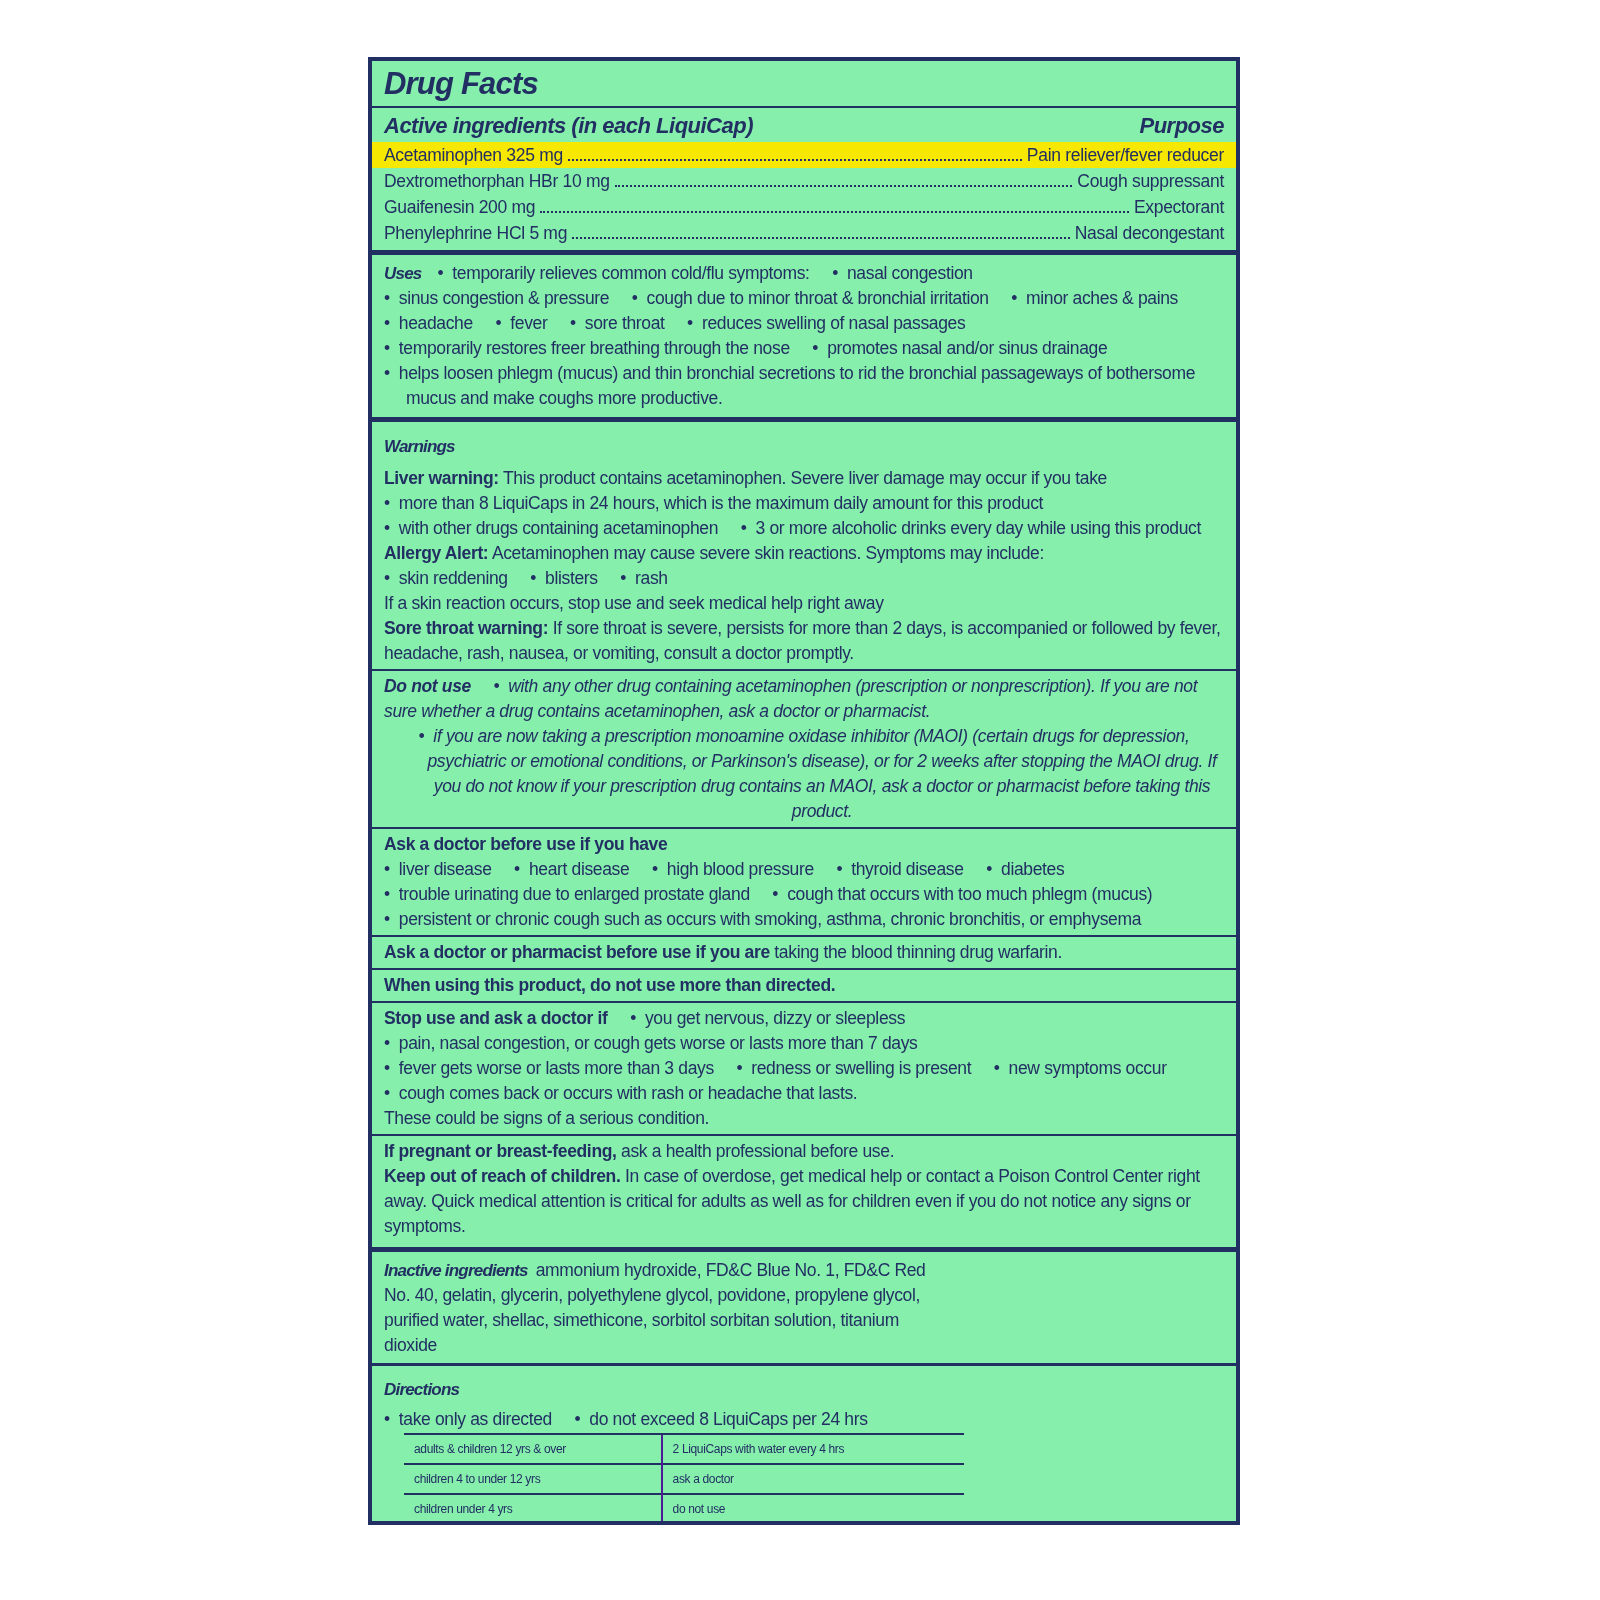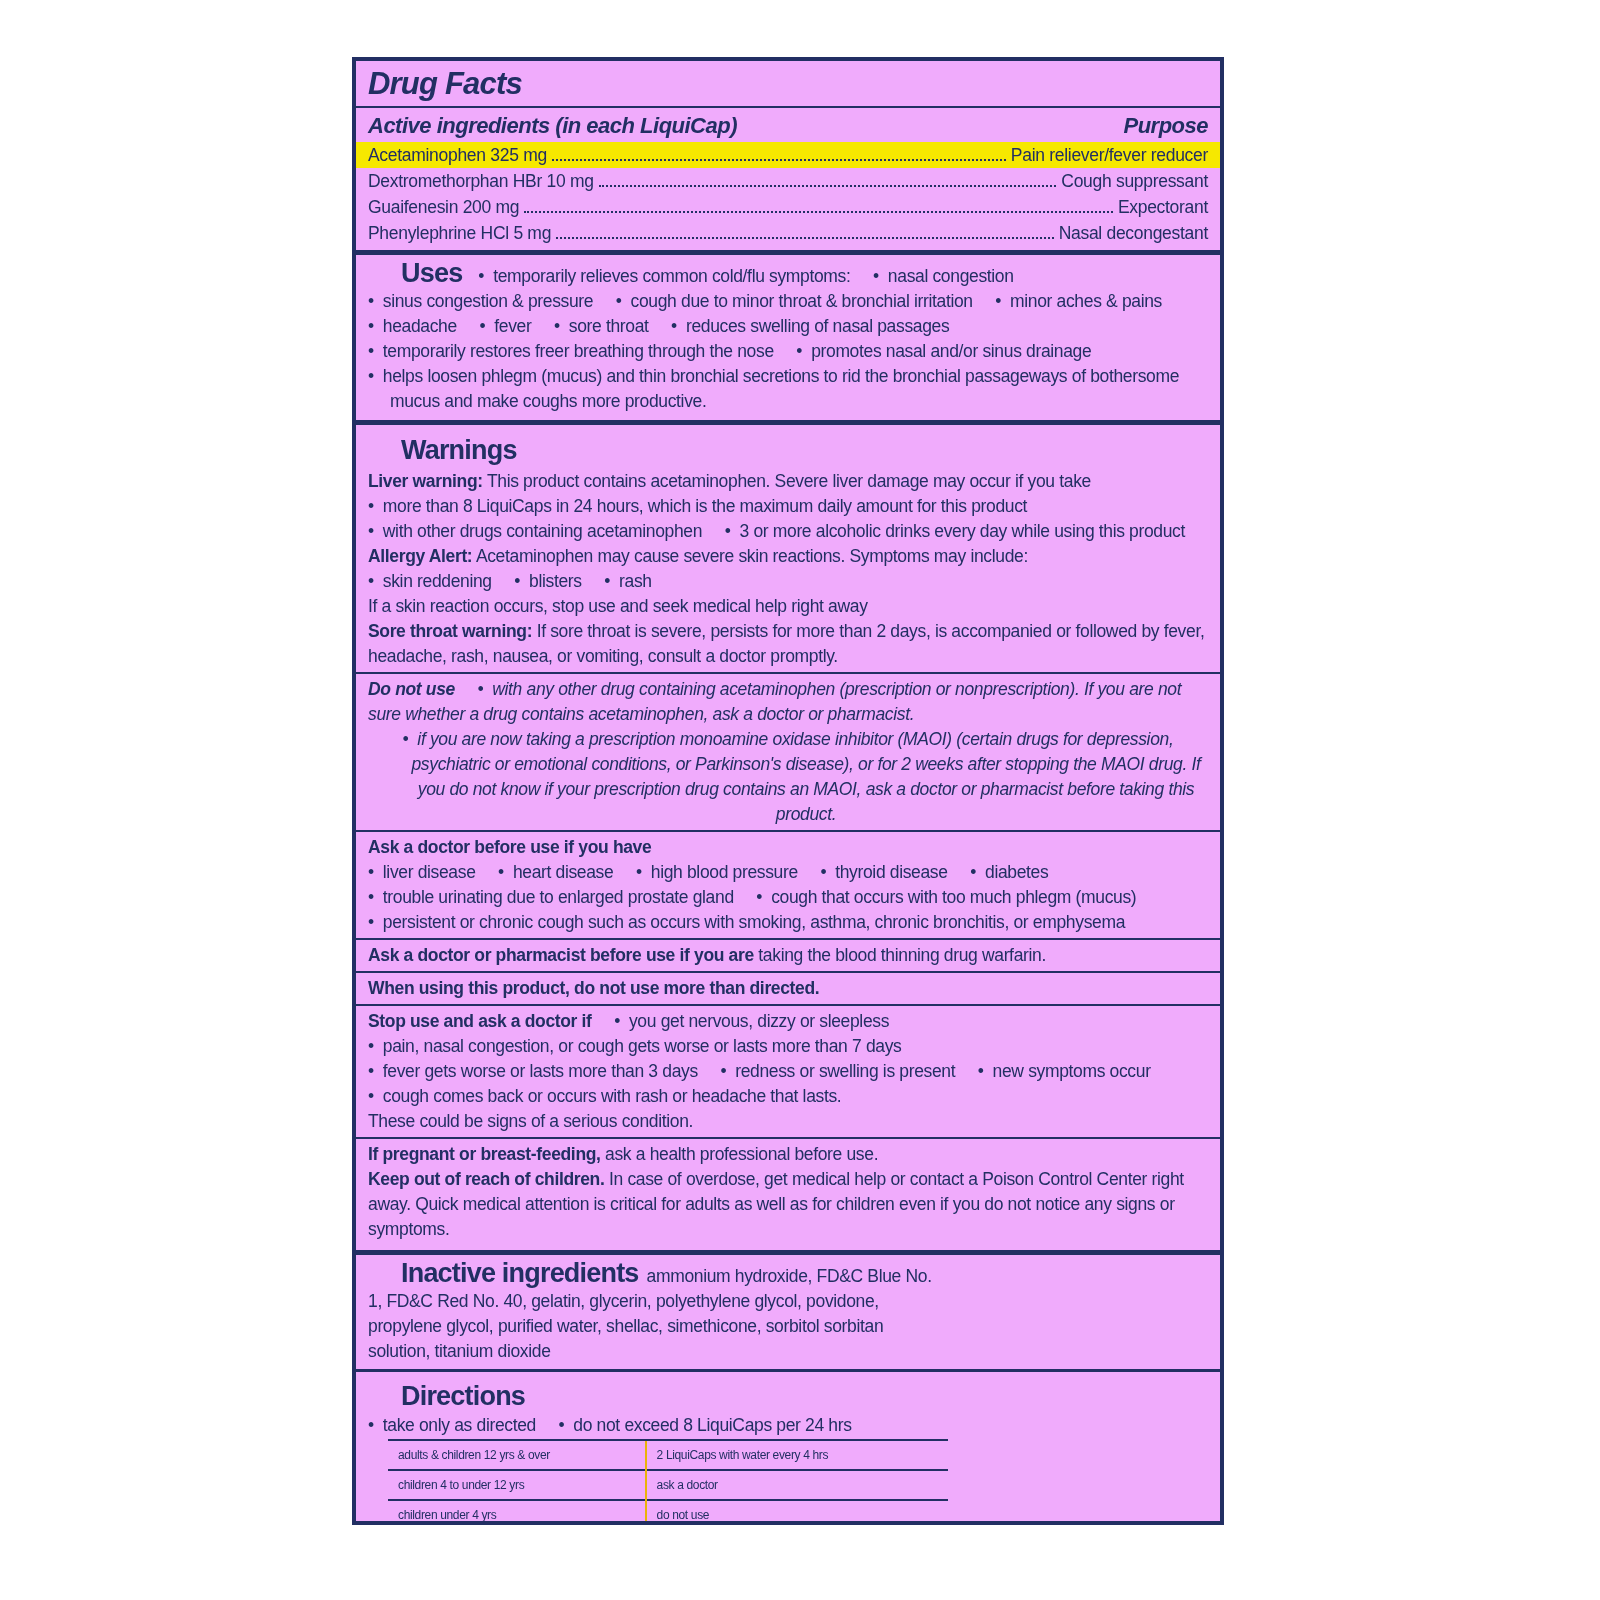--- a/index.html
+++ b/index.html
@@ -1,30 +1,30 @@
 <!DOCTYPE html>
 <html><head>
 <meta charset="utf-8">
 <style>
   html,body{margin:0;padding:0;}
   body{
     width:1600px;height:1600px;background:#ffffff;position:relative;
     font-family:"Liberation Sans",sans-serif;color:#222f63;
   }
   .label-box{
-    position:absolute;left:352px;top:57px;width:872px;height:1468px;
-    box-sizing:border-box;border:4px solid #222f63;background:#f0abfc;
+    position:absolute;left:368px;top:57px;width:872px;height:1468px;
+    box-sizing:border-box;border:4px solid #222f63;background:#86efac;
     padding:2px 12px 12px 12px;overflow:hidden;
   }
   .h1{
     font-size:31px;font-weight:bold;font-style:italic;letter-spacing:-0.8px;
     padding:3px 0 3px 0;line-height:36px;
   }
   .h2{
-    font-size:27px;font-weight:bold;letter-spacing:-0.8px;margin-left:33px;
+    font-size:17px;font-weight:bold;font-style:italic;letter-spacing:-0.8px;
   }
   .h2-block{padding:3px 0 1px 0;line-height:32px;}
   .rule-thin{height:2px;background:#222f63;margin:1px -12px;}
   .rule-med{height:3px;background:#222f63;margin:3px -12px;}
   .rule-thick{height:5px;background:#222f63;margin:4px -12px;}
   .ai-header{
     display:flex;justify-content:space-between;align-items:baseline;
     font-weight:bold;font-style:italic;font-size:22px;letter-spacing:-0.5px;
     padding:4px 0 3px 0;line-height:26px;
   }
@@ -44,21 +44,21 @@
   .sect{padding:2px 0;}
   .uses-first{white-space:pre-wrap;font-size:17.5px;line-height:25px;letter-spacing:-0.35px;}
   .uses-first .h2{margin-right:16px;}
   .inactive-wrap{max-width:565px;font-size:17.5px;line-height:25px;letter-spacing:-0.35px;white-space:pre-wrap;padding:2px 0;}
   .inactive-wrap .h2{margin-right:8px;}
   .dir-table{border-collapse:collapse;margin:1px 0 4px 20px;width:560px;}
   .dir-table td{
     border-top:2px solid #222f63;padding:1px 10px;font-size:12px;
     letter-spacing:-0.35px;line-height:26px;white-space:nowrap;
   }
-  .dir-table td+td{border-left:2px solid #eab308;}
+  .dir-table td+td{border-left:2px solid #4c1d95;}
   .dir-table td:first-child{width:46%;}
 </style>
 </head>
 <body>
 
 <div class="label-box">
 
   <div class="h1">Drug Facts</div>
   <div class="rule-thin"></div>
 

